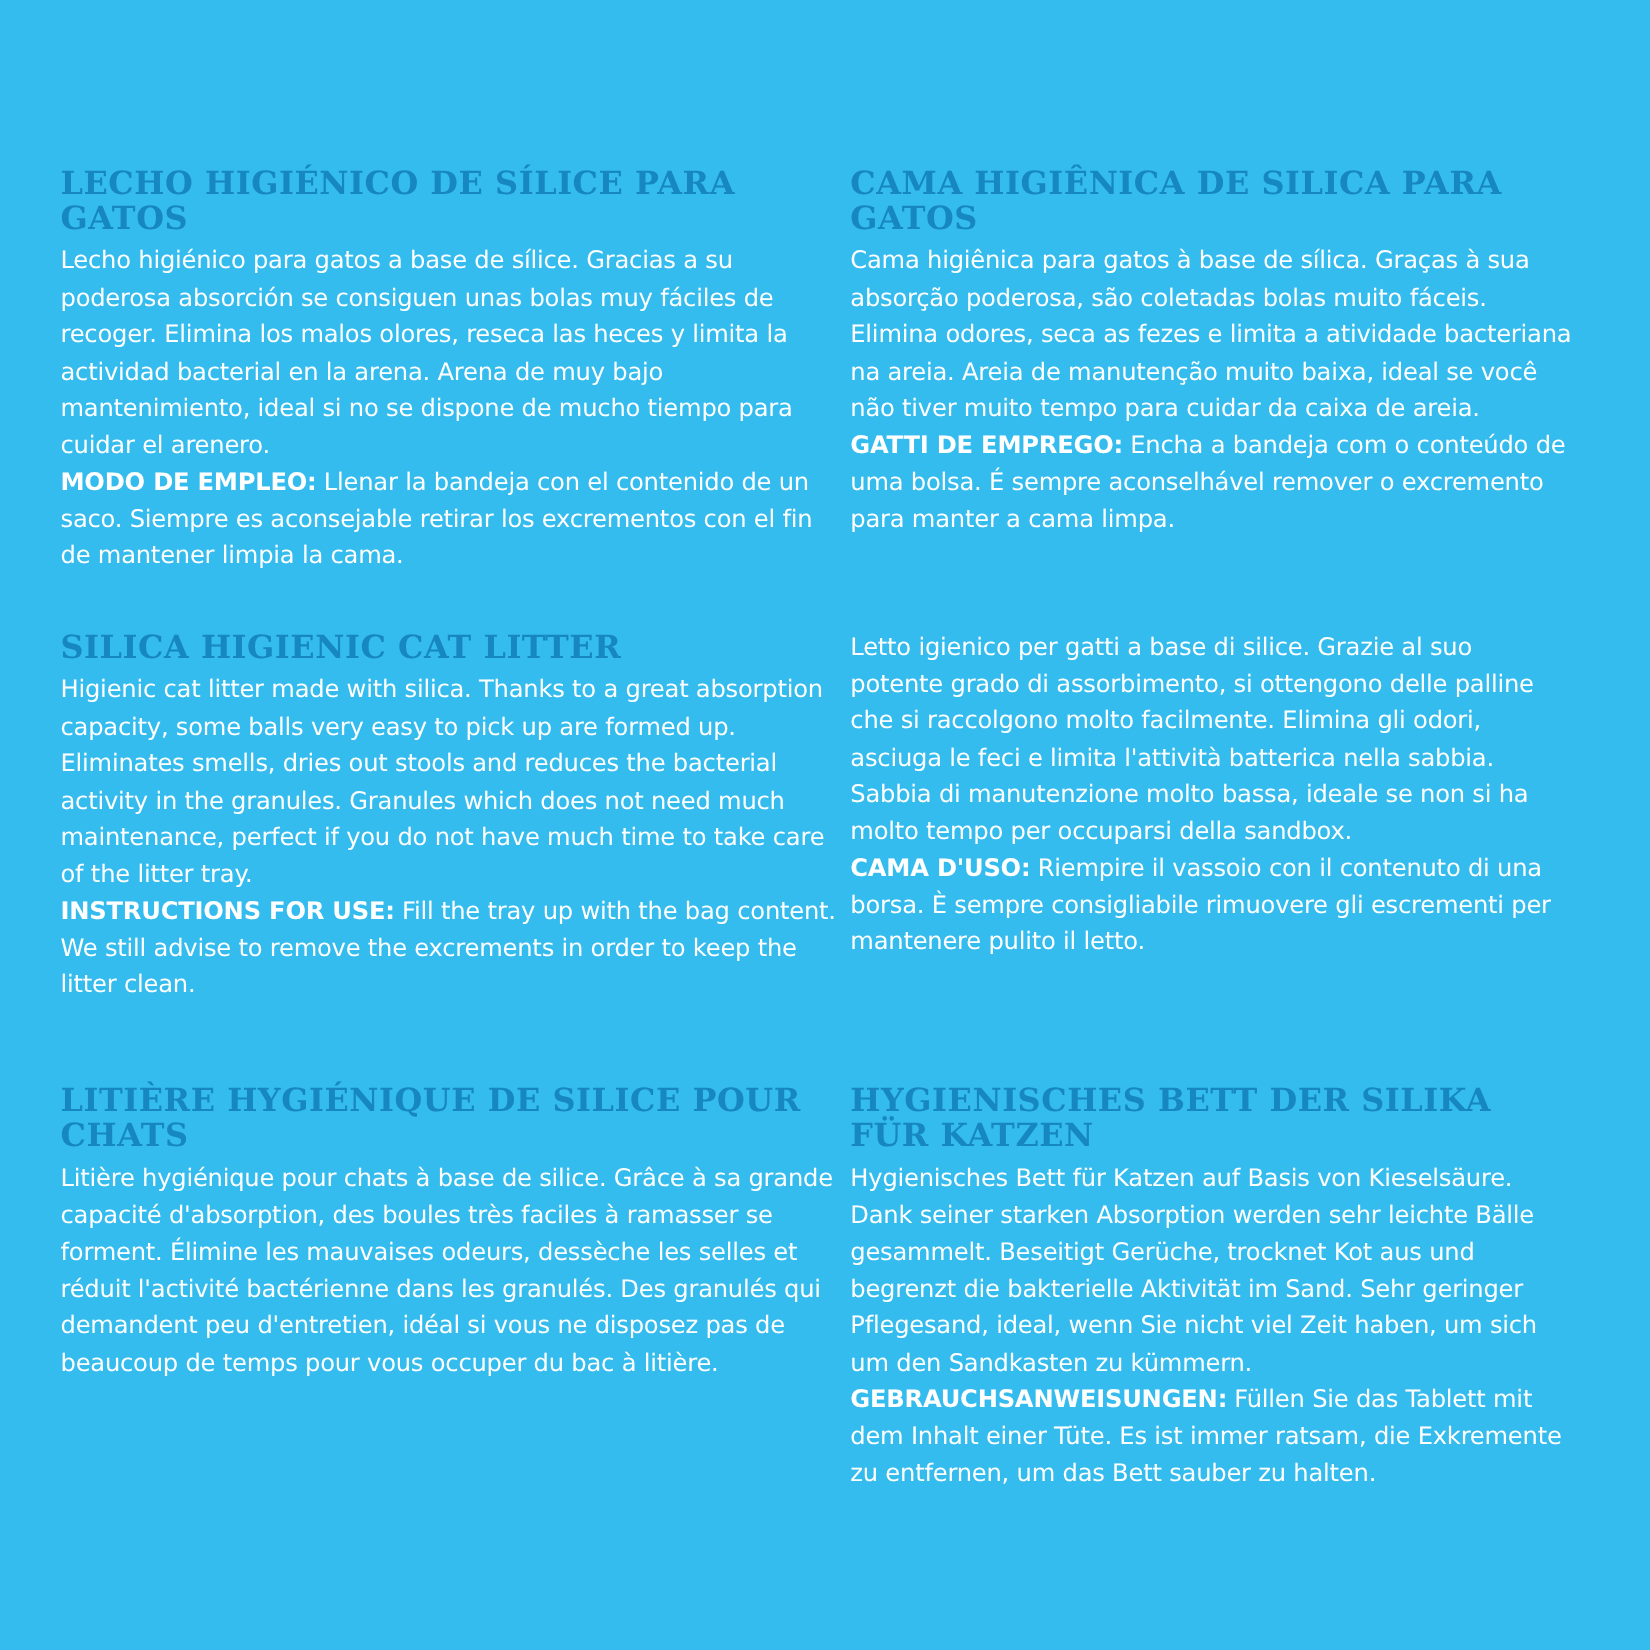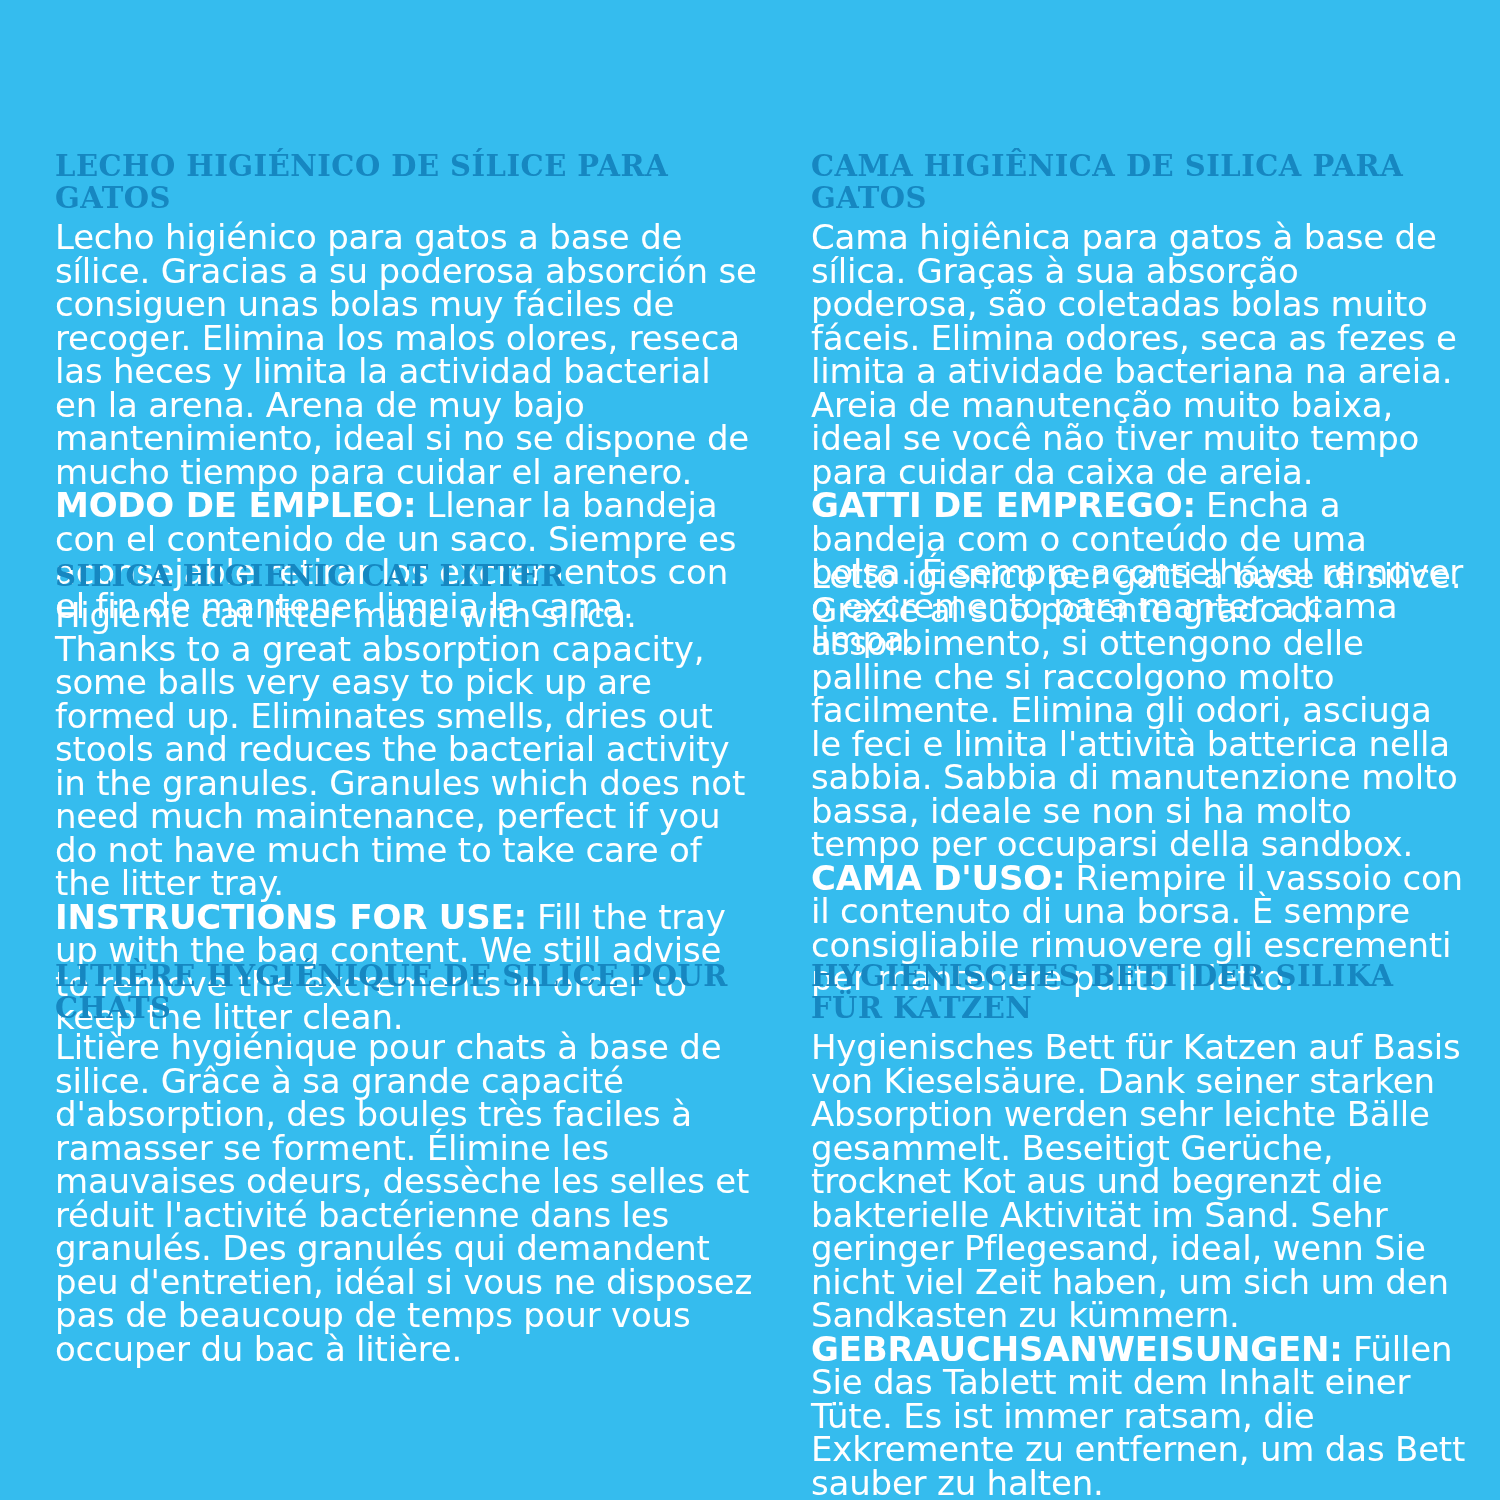--- a/index.html
+++ b/index.html
@@ -19,38 +19,39 @@
   .label-panel {
     position: absolute;
     left: 55px;
     top: 150px;
     width: 1412px;
     display: grid;
     grid-template-columns: 706px 656px;
     column-gap: 50px;
     grid-template-rows: 410px 400px auto;
     grid-auto-flow: row;
+    gap: 12px;
   }
   .lang-section {
     overflow: visible;
   }
   .sec-heading {
     margin: 0 0 7px 0;
     font-family: "DejaVu Serif", "Liberation Serif", serif;
     font-weight: bold;
     font-size: 29px;
     line-height: 32px;
     letter-spacing: 0.5px;
     color: var(--heading);
     text-transform: uppercase;
   }
   .sec-desc, .sec-instr {
     margin: 0;
     font-family: "DejaVu Sans", "Liberation Sans", sans-serif;
-    font-size: 34px;
+    font-size: 22px;
     line-height: 33.5px;
     color: var(--body_text);
     letter-spacing: -0.2px;
   }
   .instr-label {
     font-weight: bold;
     margin-right: 0.3em;
   }
 </style>
 </head>

